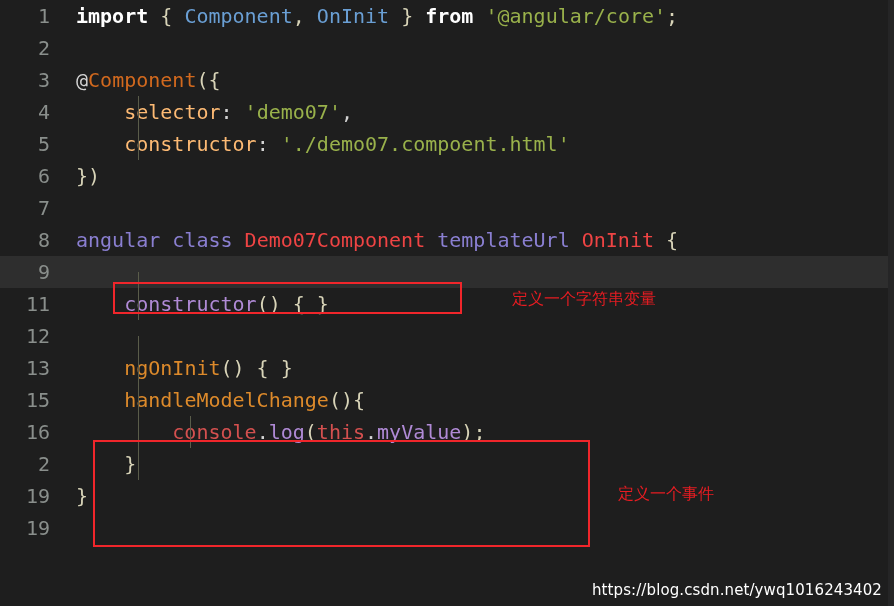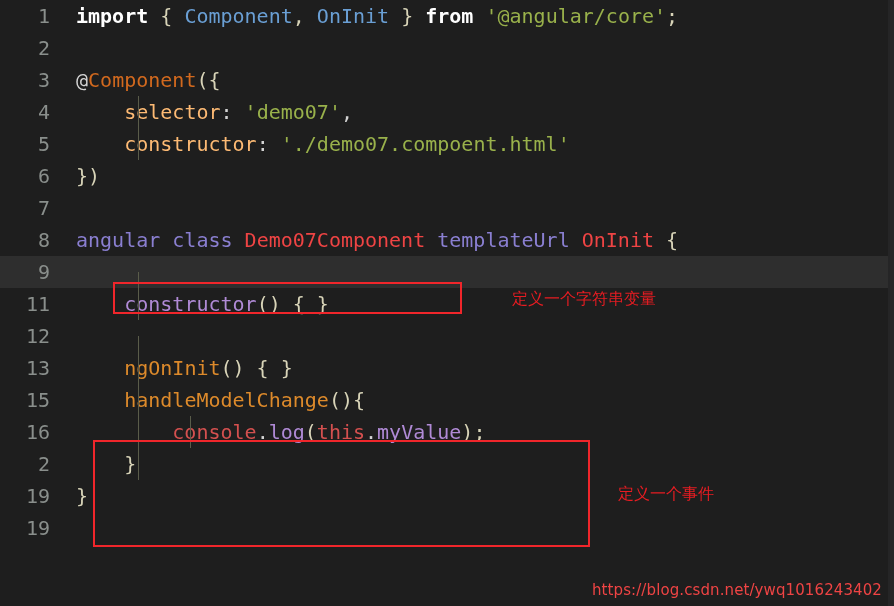--- a/index.html
+++ b/index.html
@@ -109,21 +109,21 @@
     font-size: 16px;
     line-height: 1;
     white-space: nowrap;
   }
   #label-variable { left: 512px; top: 291px; }
   #label-event    { left: 618px; top: 486px; }
 
   .watermark {
     position: absolute;
     right: 12px; bottom: 7px;
-    color: #ef4444;
+    color: #ffffff;
     font-family: "DejaVu Sans", "Liberation Sans", sans-serif;
     font-size: 15px;
     letter-spacing: 0.1px;
   }
 </style>
 </head>
 <body>
 
 <div id="editor">
 

